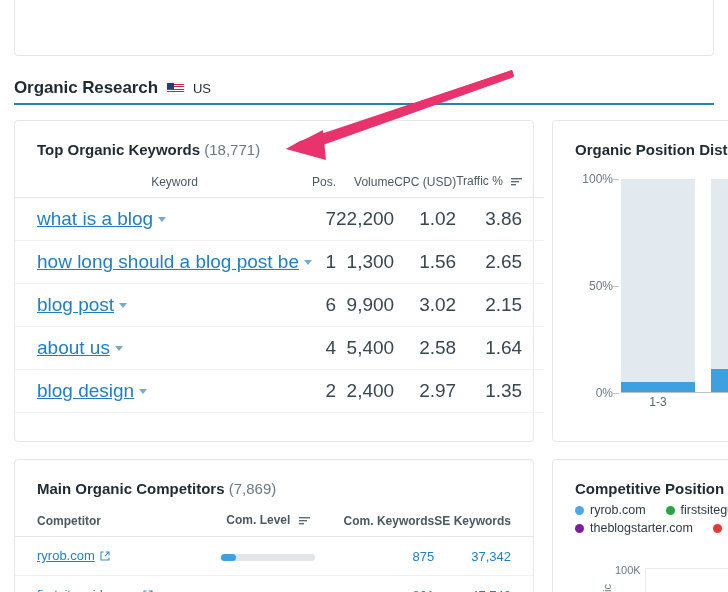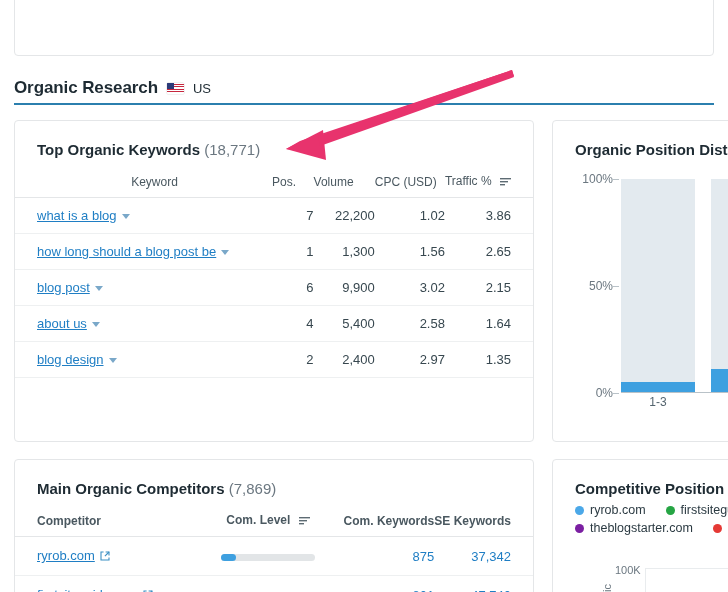--- a/index.html
+++ b/index.html
@@ -55,27 +55,27 @@
   .card-title {
     font-size: 15px; font-weight: bold; color: #1e2b33;
     padding: 20px 0 0 22px; white-space: nowrap;
   }
   .card-title .count { font-weight: normal; color: #6b7780; }
 
   
   .kw-table { width: 100%; border-collapse: collapse; margin-top: 10px; }
   .kw-table th {
     font-size: 12px; font-weight: normal; color: #4a5860;
-    text-align: left; padding: 6px 0 8px 0; border-bottom: 1px solid #e4e6e8;
+    text-align: right; padding: 6px 0 8px 0; border-bottom: 1px solid #e4e6e8;
     white-space: nowrap;
   }
   .kw-table th.kw-col { text-align: center; padding-left: 22px; }
   .kw-table th.last { padding-right: 22px; }
   .kw-table td {
-    font-size: 13px; color: #37474f; text-align: right;
+    font-size: 19px; color: #37474f; text-align: right;
     padding: 10px 0; border-bottom: 1px solid #eef0f1; white-space: nowrap;
   }
   .kw-table td.kw-col { text-align: left; padding-left: 22px; }
   .kw-table td.last { padding-right: 22px; }
   .kw-table tr:last-child td { border-bottom: 1px solid #eef0f1; }
   .kw-link { color: #1f7ec4; }
   .caret {
     display: inline-block; margin-left: 5px;
     width: 0; height: 0; vertical-align: middle;
     border-left: 4px solid transparent; border-right: 4px solid transparent;

